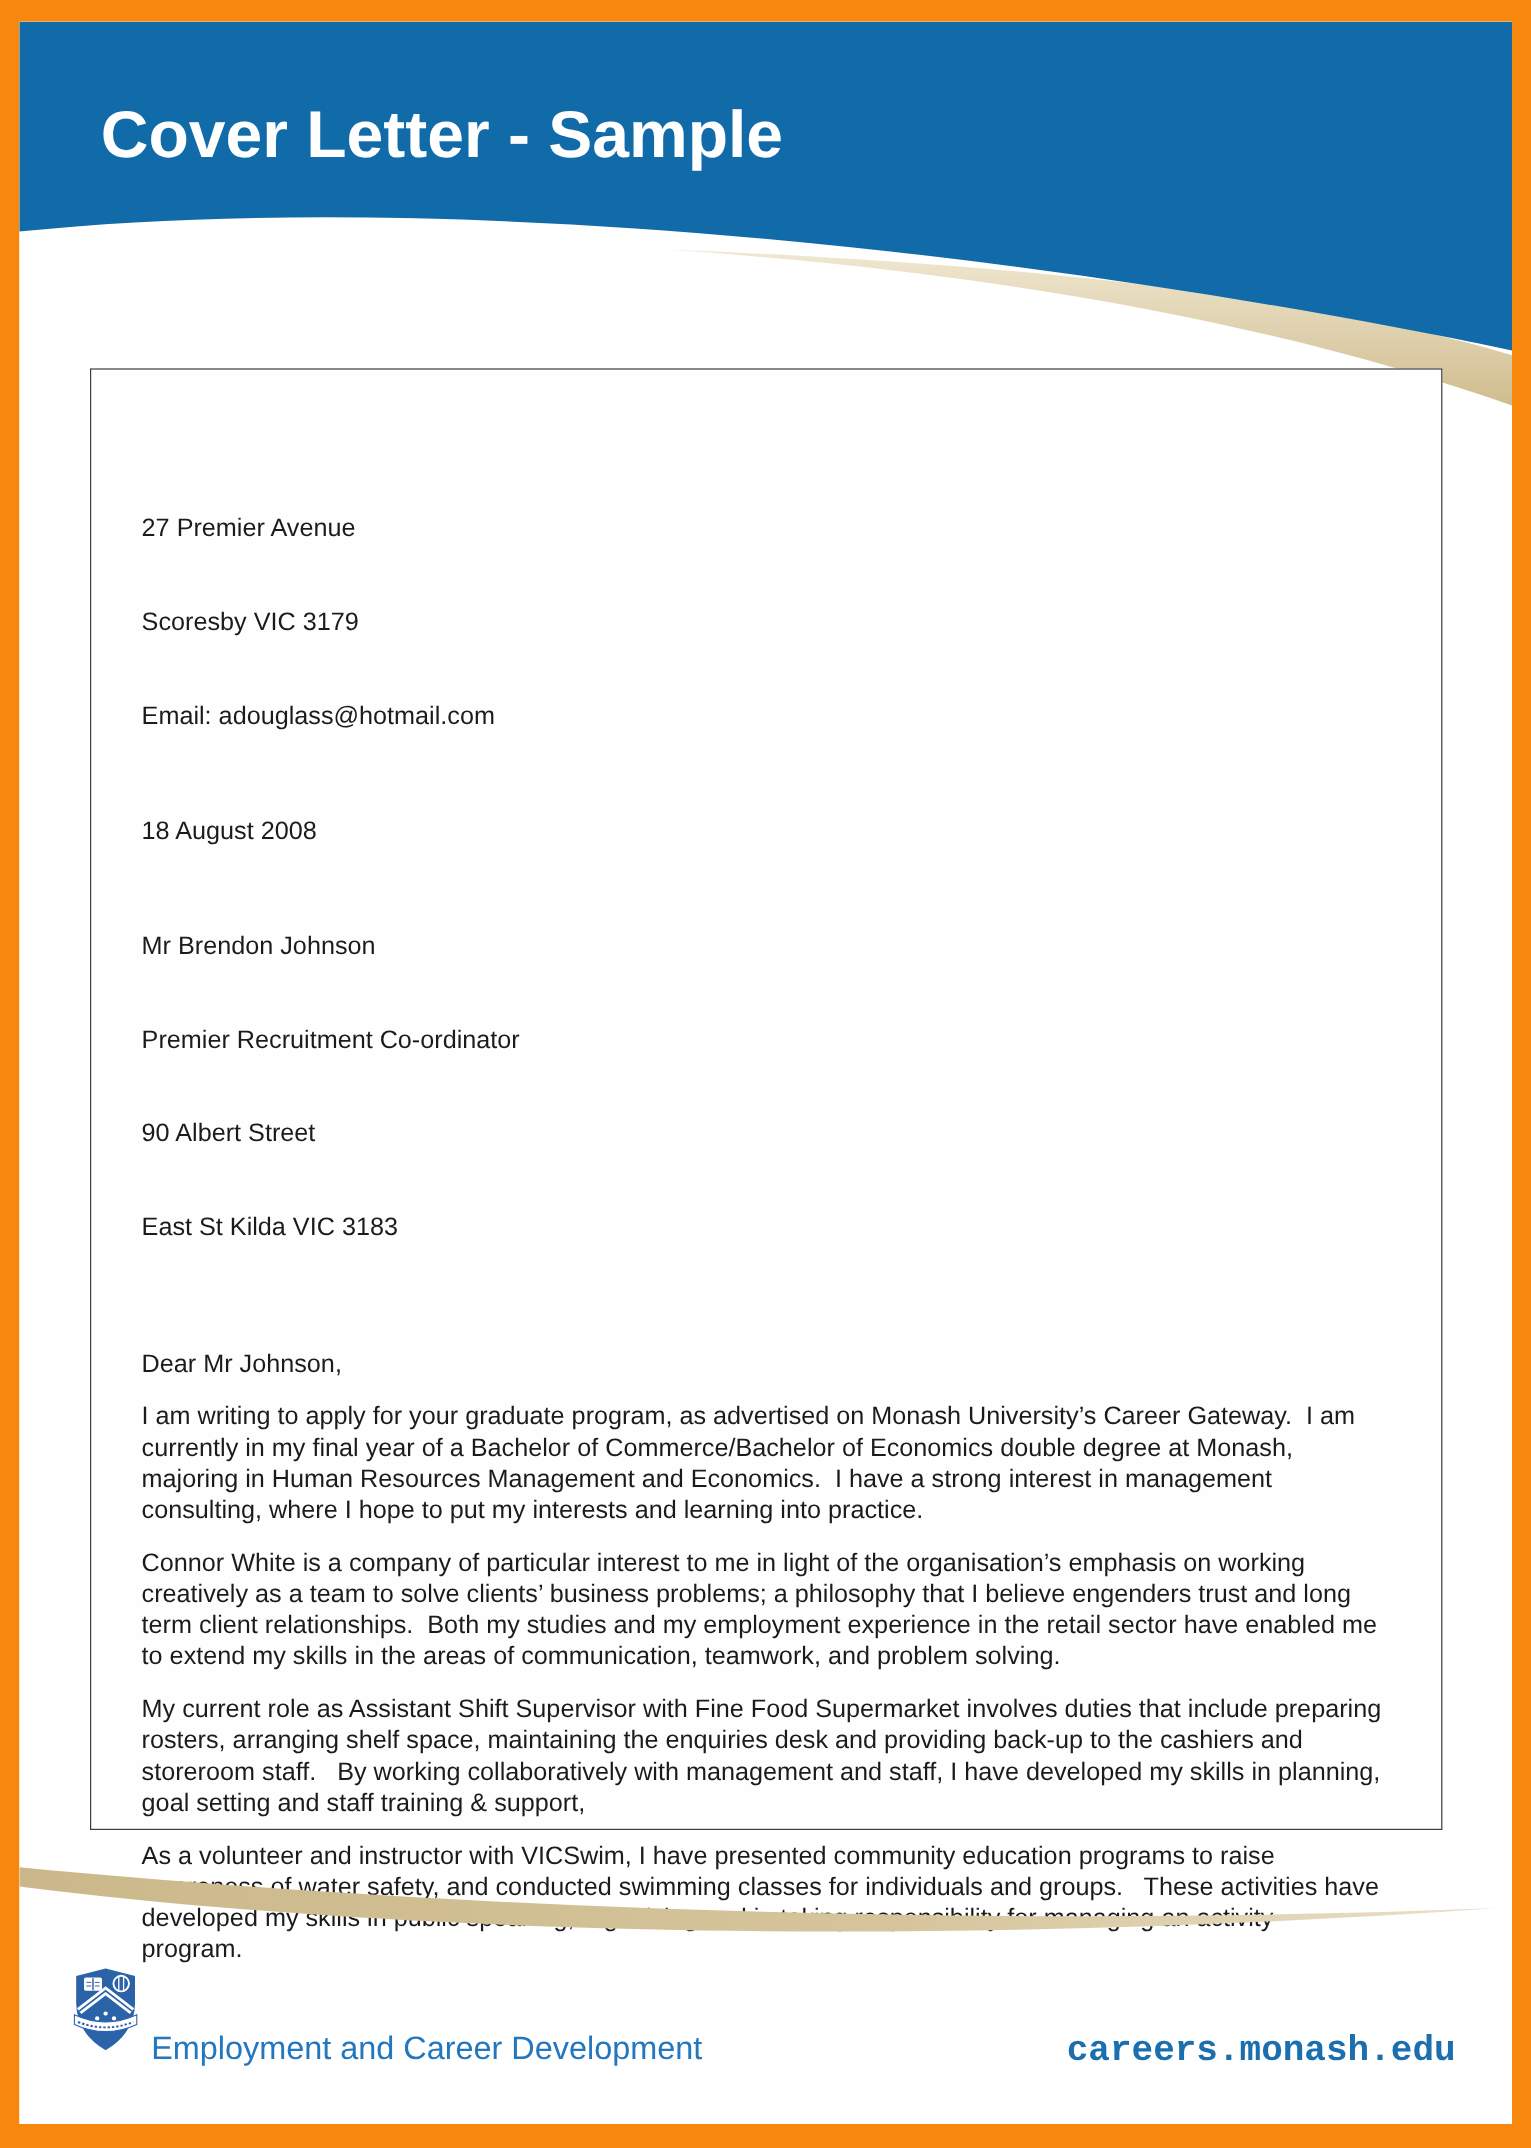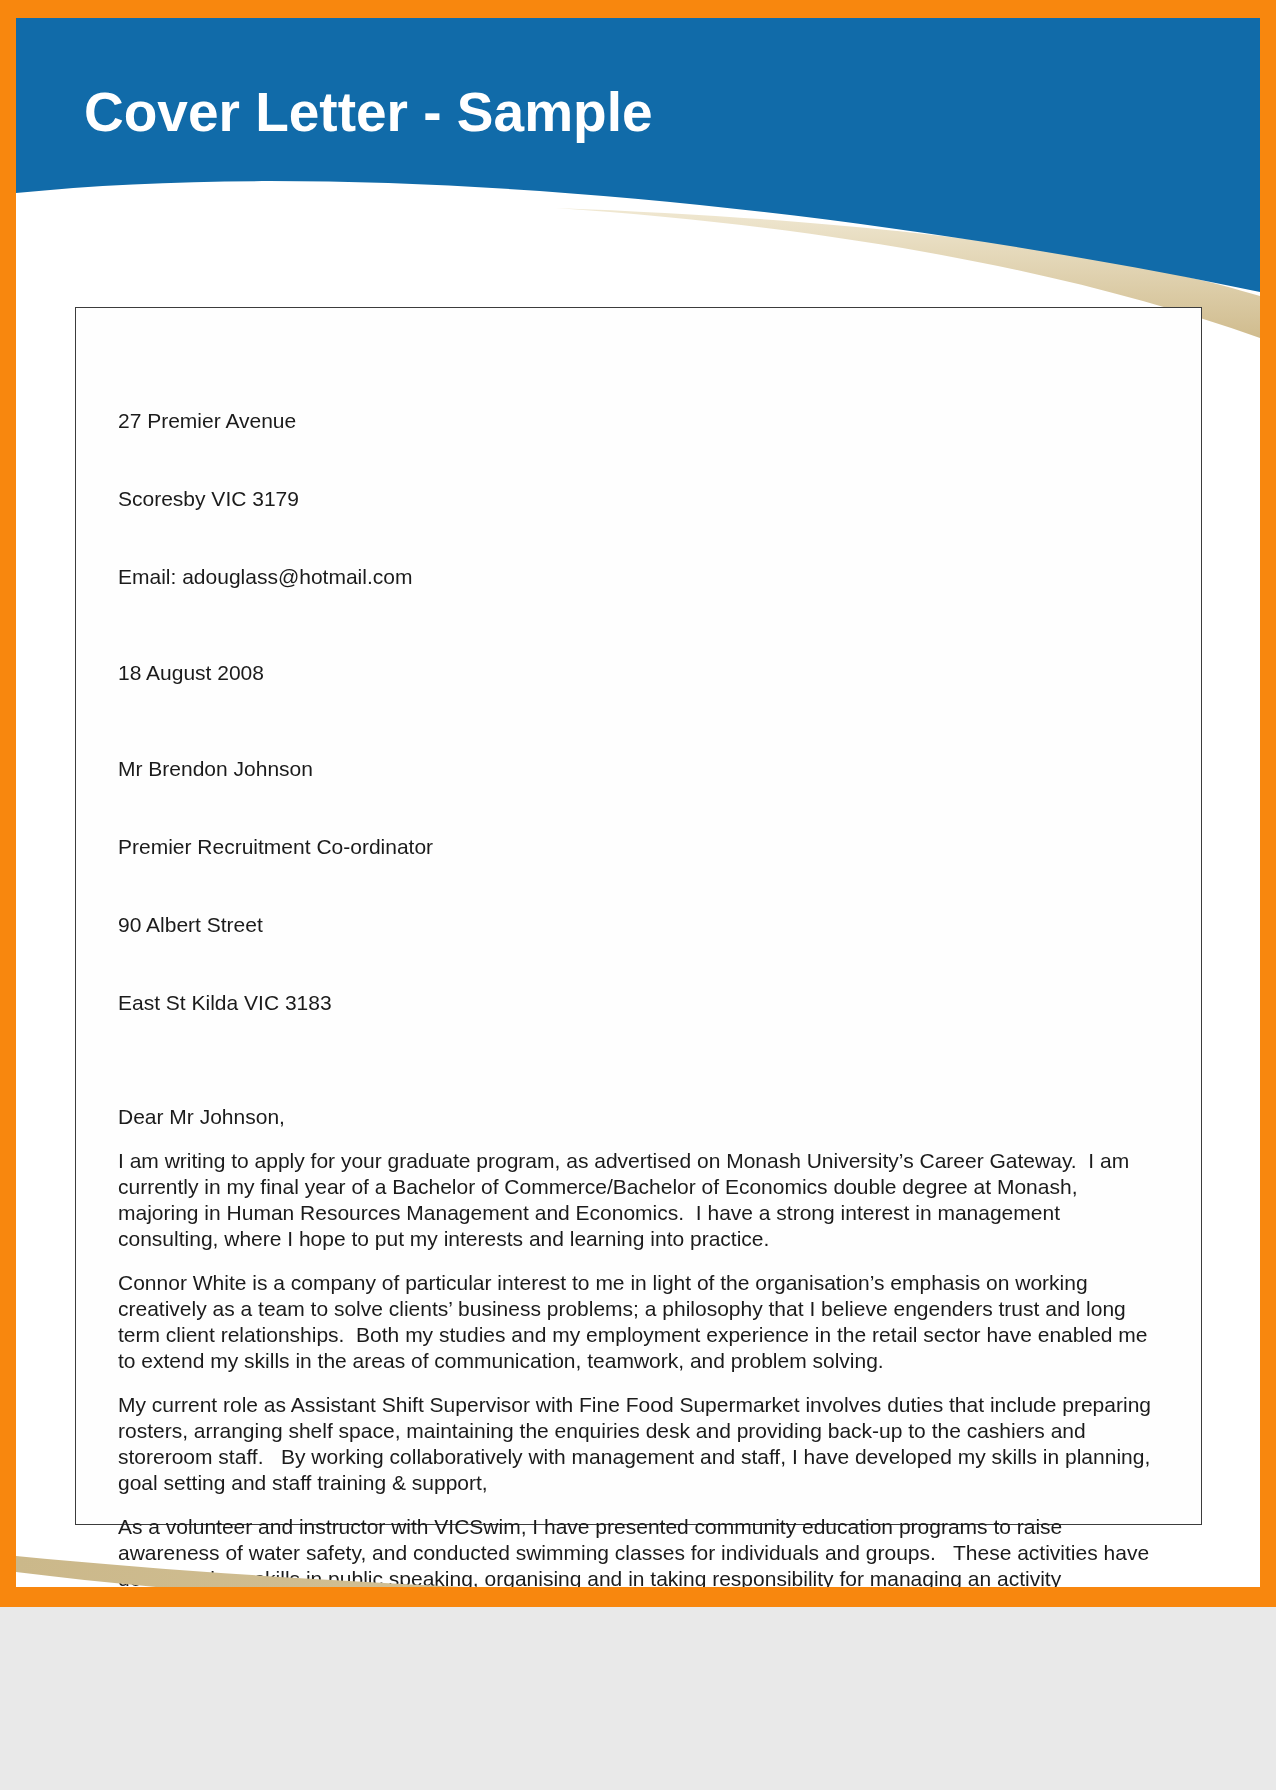--- a/index.html
+++ b/index.html
@@ -1,35 +1,35 @@
 <!DOCTYPE html>
 <html><head>
 <meta charset="utf-8">
 <style>
   * { margin:0; padding:0; box-sizing:border-box; }
   html,body { background:#e9e9e9; }
   body { font-family:"Liberation Sans", sans-serif; }
   .page {
-    position:relative; width:1276px; height:1607px;
+    position:relative; width:1276px; height:1790px;
     background:#F8870E; overflow:hidden;
   }
   .inner {
     position:absolute; left:16px; top:18px; right:16px; bottom:20px;
     background:#ffffff; overflow:hidden;
   }
   .hdr-svg { position:absolute; left:0; top:0; width:1244px; height:340px; display:block; }
   .page-title {
     position:absolute; left:68px; top:62px;
     color:#ffffff; font-size:55px; font-weight:bold; letter-spacing:0px;
     white-space:nowrap;
   }
   .letter-sheet {
     position:absolute; left:59px; top:289px; width:1127px; height:1218px;
     background:#fefefe; border:1px solid #3c3c3c;
-    padding:48px 50px 0 42px;
+    padding:68px 50px 0 42px;
     color:#1b1b1b; font-size:21px; line-height:26px;
   }
   .block { margin:0 0 18px 0; white-space:pre-wrap; }
   .recipient-block { margin-bottom:36px; }
   .addr-line { display:block; }
   .swoosh-svg { position:absolute; left:0; top:1500px; width:1244px; height:110px; display:block; }
   .crest { position:absolute; left:45px; top:1621px; width:54px; height:74px; display:block; }
   .wordmark { position:absolute; left:108px; top:1612px; white-space:nowrap; }
   .wm-monash {
     font-family:"Liberation Serif", serif; font-size:60px; color:#1e1e1e;
@@ -124,21 +124,18 @@
       <circle cx="20" cy="43" r="1.8" fill="#ffffff"></circle>
       <circle cx="27" cy="39" r="1.8" fill="#ffffff"></circle>
       <circle cx="34" cy="43" r="1.8" fill="#ffffff"></circle>
       <circle cx="23" cy="50" r="1.6" fill="#ffffff"></circle>
       <circle cx="31" cy="50" r="1.6" fill="#ffffff"></circle>
 
       <path d="M1 40 Q27 52 53 40 L53 48 Q27 60 1 48 Z" fill="#ffffff" stroke="#2B63A8" stroke-width="0.9"></path>
       <path d="M4 46 Q27 55 50 46" fill="none" stroke="#2B63A8" stroke-width="1.6" stroke-dasharray="2 1.6"></path>
     </svg>
 
-    <div class="wordmark">
-      <span class="wm-monash">MONASH</span><span class="wm-university">University</span>
-    </div>
     <div class="wm-subtitle">Employment and Career Development</div>
 
     <div class="website">careers.monash.edu</div>
 
   </div>
 </div>
 
 </body></html>

